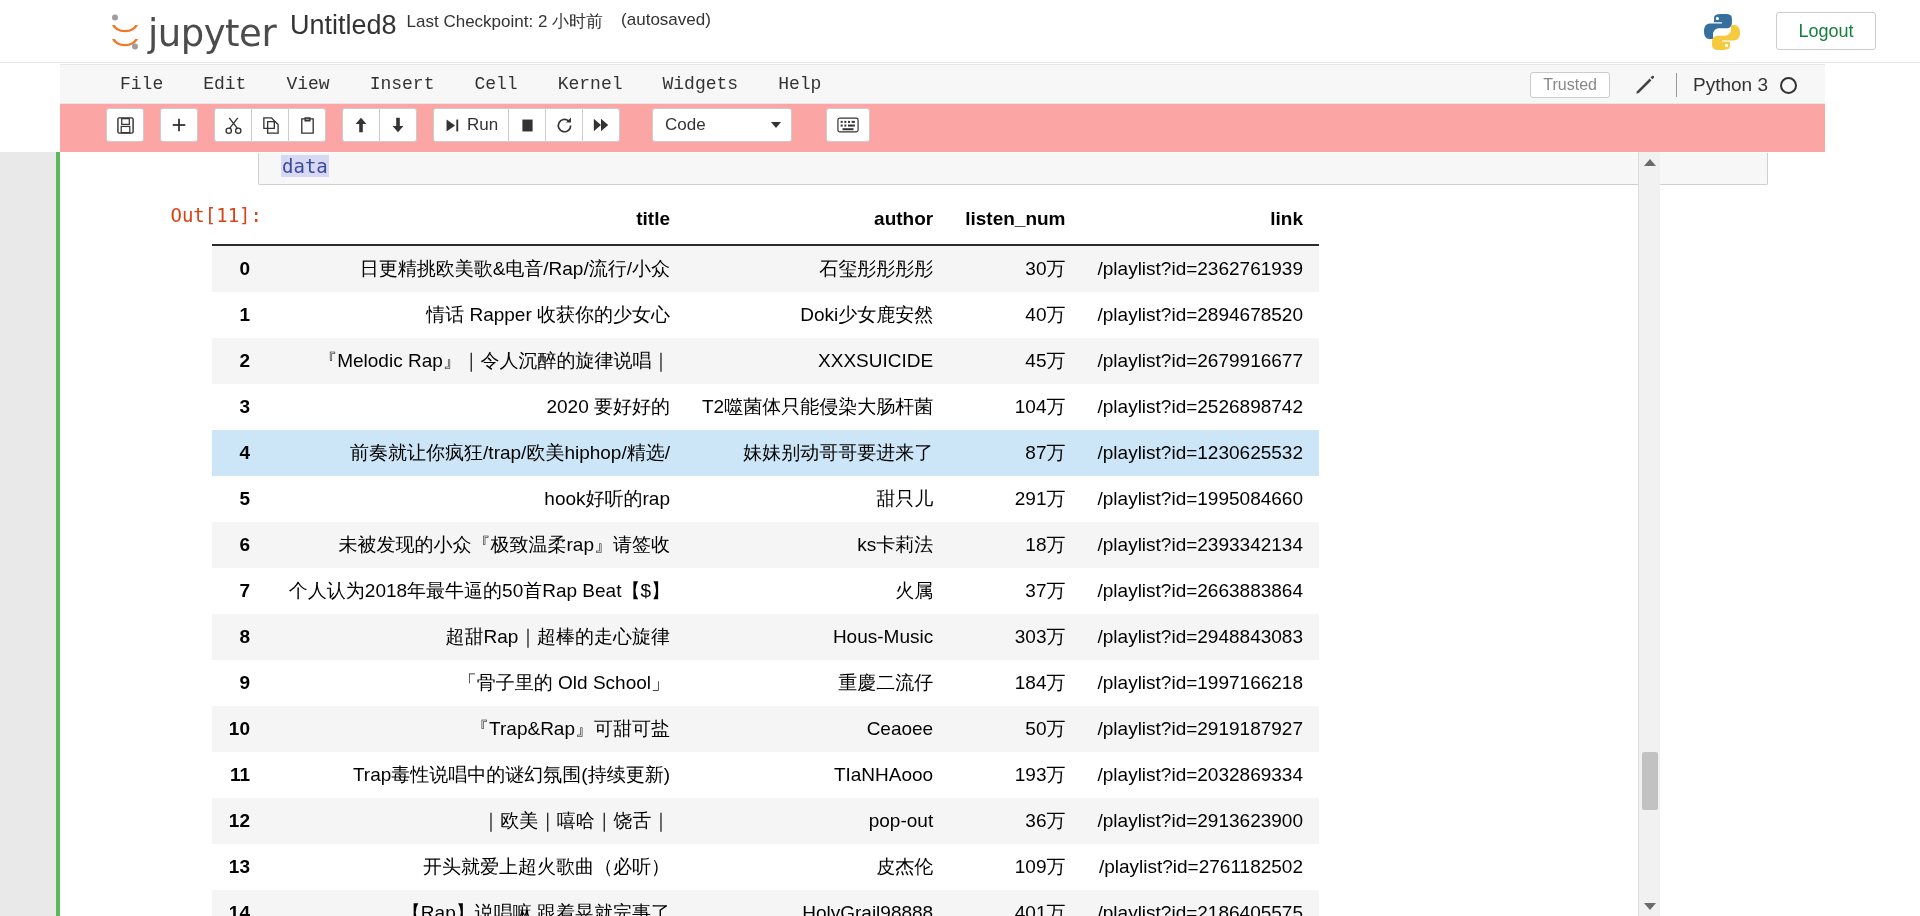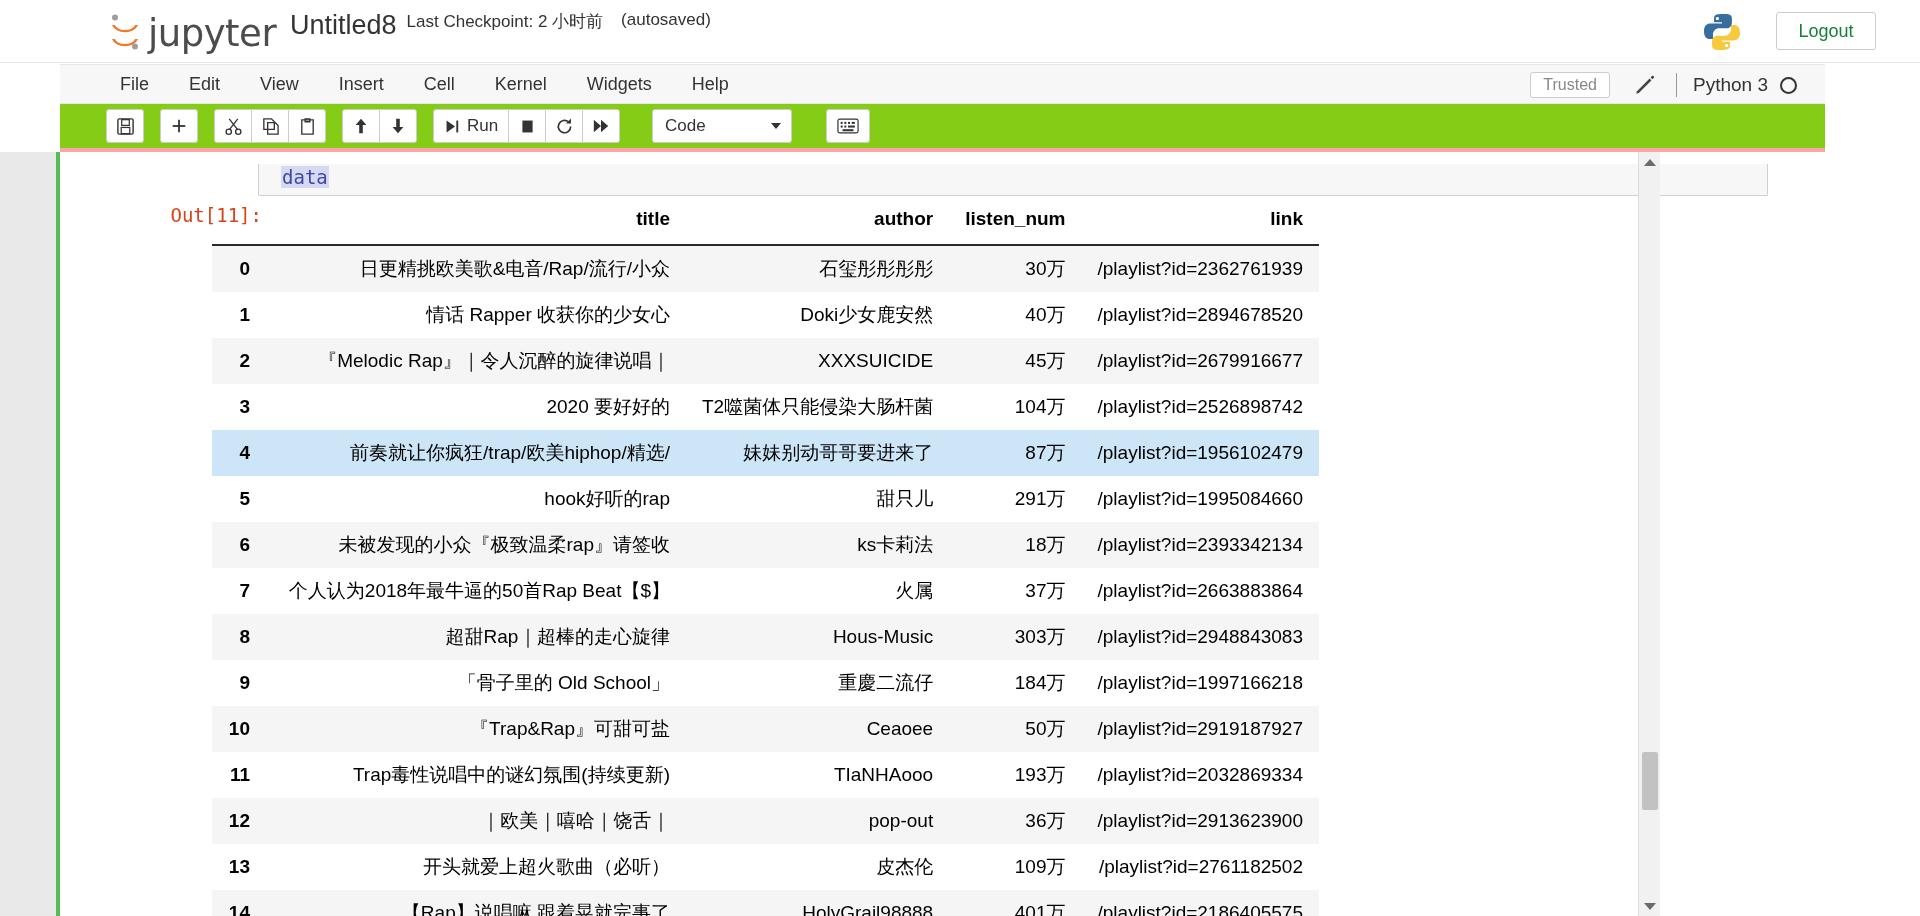--- a/index.html
+++ b/index.html
@@ -83,21 +83,21 @@
 
   
   #menubar {
     position: absolute; left: 60px; top: 64px;
     width: 1765px; height: 40px;
     background: #f7f7f7;
     border: 1px solid #e7e7e7;
     border-left: none; border-right: none;
     display: flex; align-items: center;
   }
-  #menu-items { display: flex; height: 40px; margin-left: 40px; }
+  #menu-items { display: flex; height: 40px; margin-left: 40px; font-family: Liberation Mono, monospace; }
   .menu-item {
     padding: 0 20px; height: 40px; line-height: 40px;
     font-size: 18px; color: #333; cursor: pointer;
   }
   #menubar-right {
     position: absolute; right: 28px; top: 0;
     height: 40px; display: flex; align-items: center; gap: 0px;
   }
   #trusted-badge {
     border: 1px solid #ccc; border-radius: 3px;
@@ -117,22 +117,22 @@
   }
   #kernel-indicator {
     margin-left: 12px; width: 17px; height: 17px;
     border: 2px solid #333; border-radius: 50%;
   }
 
   
   #toolbar {
     position: absolute; left: 60px; top: 104px;
     width: 1765px; height: 48px;
-    background: #84cc16;
-    border-bottom: 4px solid #fca5a5;
+    background: #fca5a5;
+    border-bottom: 6px solid #fca5a5;
     display: flex; align-items: center;
   }
   .tb-groups { display: flex; align-items: center; margin-left: 46px; gap: 16px; }
   .tb-group { display: flex; }
   .tb-btn {
     height: 34px; min-width: 38px;
     background: #fff;
     border: 1px solid #ccc;
     display: flex; align-items: center; justify-content: center;
     cursor: pointer;
@@ -187,21 +187,21 @@
     background: #fff;
   }
   #cell-selbar {
     position: absolute; left: 56px; top: 0;
     width: 7px; height: 764px;
     background: #5cb85c;
   }
 
   
   #cell-input {
-    position: absolute; left: 198px; top: 12px;
+    position: absolute; left: 198px; top: 1px;
     width: 1510px; height: 32px;
     background: #f7f7f7;
     border: 1px solid #cfcfcf;
     border-top: none;
     border-radius: 0 0 2px 2px;
   }
   #code-text {
     position: absolute; left: 22px; top: 2px;
     font-family: "DejaVu Sans Mono", monospace;
     font-size: 19px;
@@ -527,21 +527,21 @@
                 <td>2020 要好好的</td>
                 <td>T2噬菌体只能侵染大肠杆菌</td>
                 <td>104万</td>
                 <td>/playlist?id=2526898742</td>
               </tr>
               <tr class="selected">
                 <th>4</th>
                 <td>前奏就让你疯狂/trap/欧美hiphop/精选/</td>
                 <td>妹妹别动哥哥要进来了</td>
                 <td>87万</td>
-                <td>/playlist?id=1956102479</td>
+                <td>/playlist?id=1230625532</td>
               </tr>
               <tr>
                 <th>5</th>
                 <td>hook好听的rap</td>
                 <td>甜只儿</td>
                 <td>291万</td>
                 <td>/playlist?id=1995084660</td>
               </tr>
               <tr>
                 <th>6</th>

